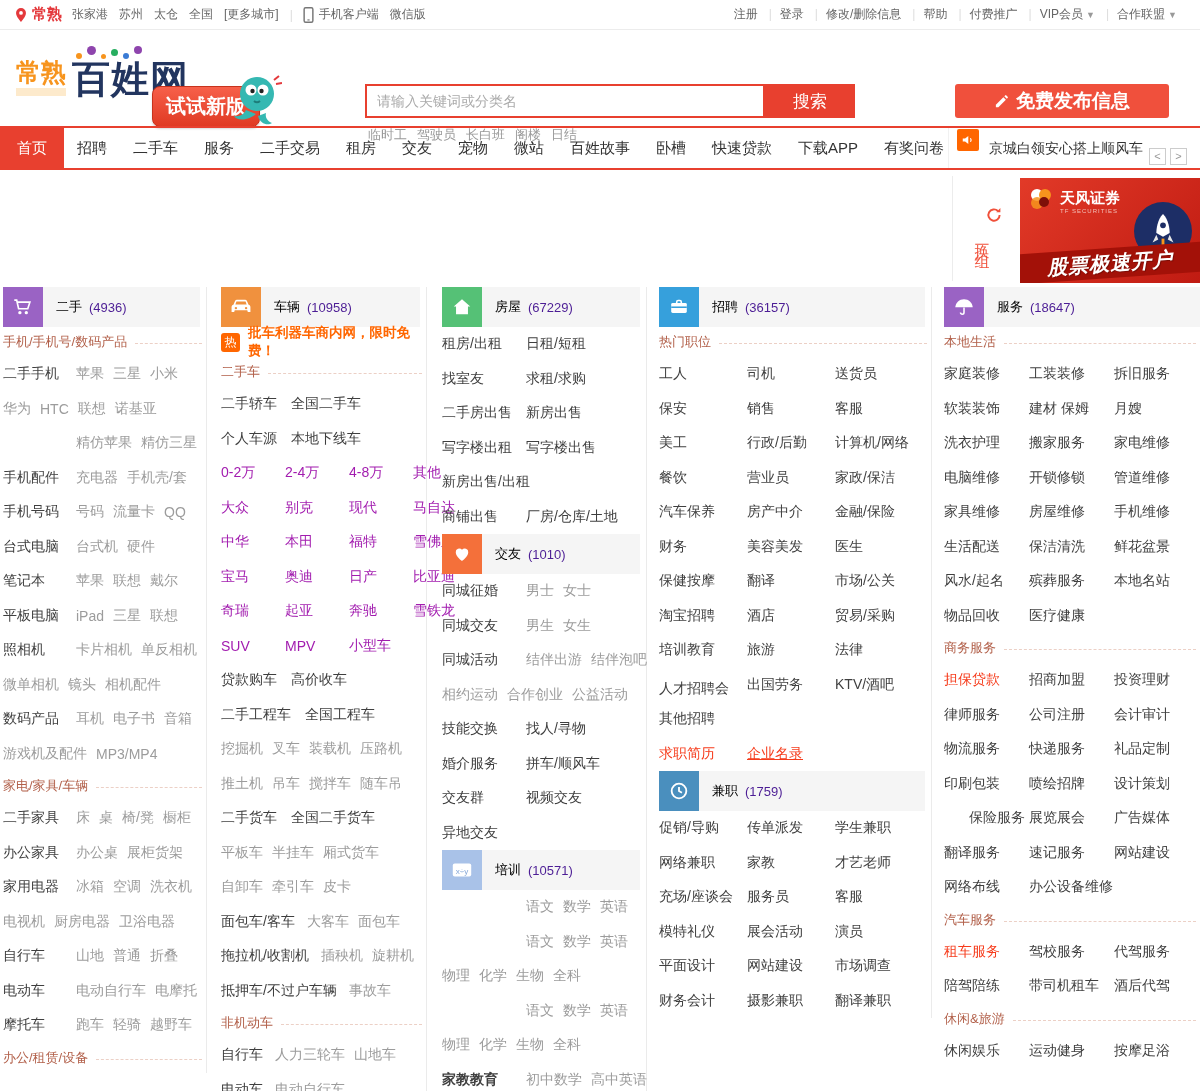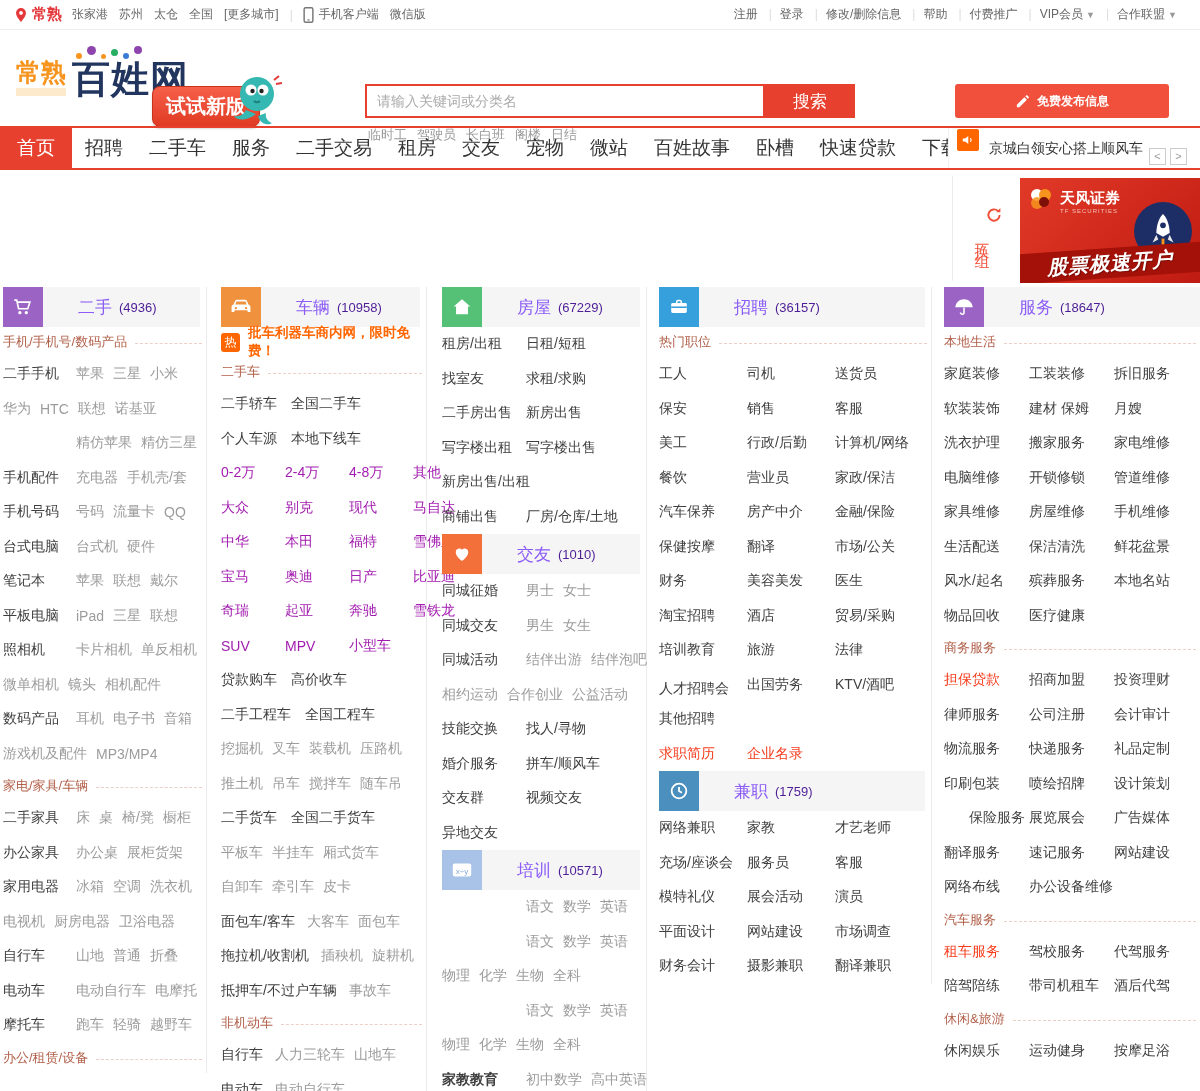--- a/index.html
+++ b/index.html
@@ -33,31 +33,31 @@
     padding:6px 13px; box-shadow:0 2px 2px rgba(0,0,0,.15); }
   .mascot { position:absolute; left:230px; top:40px; }
   .searchbox { position:absolute; left:365px; top:54px; width:400px; height:34px;
     border:2px solid #e8402f; background:#fff; font-size:14px; padding:0 10px; color:#333; outline:none; }
   .searchbox::placeholder { color:#aaa; }
   .search-btn { position:absolute; left:765px; top:54px; width:90px; height:34px;
     background:#e8402f; color:#fff; border:none; font-size:17px; }
   .hotwords { position:absolute; left:368px; top:96px; font-size:13px; color:#999; }
   .hotwords span { margin-right:10px; }
   .publish-btn { position:absolute; left:955px; top:54px; width:214px; height:34px;
-    background:#f0503c; border:none; border-radius:3px; color:#fff; font-size:12px;
+    background:#f0503c; border:none; border-radius:3px; color:#fff; font-size:19px;
     font-weight:bold; display:flex; align-items:center; justify-content:center; }
   .publish-btn svg { margin-right:7px; }
   .modify-link { position:absolute; left:955px; top:96px; width:214px; text-align:center;
     font-size:13px; color:#999; }
 
   
   .navwrap { position:relative; height:44px; border-top:2px solid #e8402f;
     border-bottom:2px solid #e8402f; }
   .navmenu { display:inline-block; white-space:nowrap; }
-  .nav-item { display:inline-block; line-height:40px; padding:0 13px; font-size:19px; color:#333; }
+  .nav-item { display:inline-block; line-height:40px; padding:0 13px; font-size:15px; color:#333; }
   .nav-item.active { background:#e8402f; color:#fff; padding:0 17px; }
   .announce { position:absolute; right:0; top:0; width:252px; height:40px; background:#fff;
     border-left:1px solid #f1f1f1; }
   .speaker { position:absolute; left:8px; top:1px; width:22px; height:22px; background:#f60;
     border-radius:2px; display:flex; align-items:center; justify-content:center; }
   .announce-text { margin-left:40px; line-height:40px; font-size:14px; color:#333;
     white-space:nowrap; overflow:hidden; }
   .arr { position:absolute; bottom:3px; width:17px; height:17px; border:1px solid #ccc;
     color:#999; font-size:11px; line-height:15px; text-align:center; background:#fff; }
   .arr.prev { right:34px; } .arr.next { right:13px; }
@@ -82,21 +82,21 @@
 
   
   .catalog { display:flex; align-items:flex-start; }
   .col { flex:none; }
   .col.sep { border-right:1px solid #ebebeb; }
   .col-head { height:40px; background:#f5f5f5; display:flex; align-items:center;
     margin:0 6px 0 0; }
   .col:last-child .col-head { margin-right:0; }
   .col-icon { width:40px; height:40px; flex:none; display:flex; align-items:center;
     justify-content:center; margin-right:13px; }
-  .col-title { font-size:17px; color:#8b5cf6;margin-left:22px; }
+  .col-title { font-size:13px; color:#000000; }
   .col-count { font-size:13px; color:#4c1d95; margin-left:7px; }
   .sub { display:flex; align-items:center; height:30px; font-size:13px; color:#b2604a;
     white-space:nowrap; }
   .sub .dash { flex:1; border-bottom:1px dashed #ecd0c6; margin:3px 4px 0 8px; height:1px; }
   .row { display:flex; align-items:center; height:34.5px; font-size:14px; white-space:nowrap; }
   .lbl { color:#3f3f3f; flex:none; }
   .lbl-a { color:#3f3f3f; margin-right:12px; }
   .lk { color:#9c9c9c; margin-right:9px; }
   .lk.dk { color:#3f3f3f; margin-right:14px; }
   .c4 { width:64px; color:#a21caf; flex:none; }
@@ -638,60 +638,65 @@
         <a class="gc" data-interactable="true" style="min-width: 88px;">餐饮</a>
         <a class="gc" data-interactable="true" style="min-width: 88px;">营业员</a>
         <a class="gc" data-interactable="true" style="min-width: 88px;">家政/保洁</a>
       </div>
       <div class="row" data-interactable="false">
         <a class="gc" data-interactable="true" style="min-width: 88px;">汽车保养</a>
         <a class="gc" data-interactable="true" style="min-width: 88px;">房产中介</a>
         <a class="gc" data-interactable="true" style="min-width: 88px;">金融/保险</a>
       </div>
       <div class="row" data-interactable="false">
+        <a class="gc" data-interactable="true" style="min-width: 88px;">财务</a>
+        <a class="gc" data-interactable="true" style="min-width: 88px;">美容美发</a>
+        <a class="gc" data-interactable="true" style="min-width: 88px;">医生</a>
+      </div>
+      <div class="row" data-interactable="false">
         <a class="gc" data-interactable="true" style="min-width: 88px;">保健按摩</a>
         <a class="gc" data-interactable="true" style="min-width: 88px;">翻译</a>
         <a class="gc" data-interactable="true" style="min-width: 88px;">市场/公关</a>
       </div>
       <div class="row" data-interactable="false">
-        <a class="gc" data-interactable="true" style="min-width: 88px;">财务</a>
-        <a class="gc" data-interactable="true" style="min-width: 88px;">美容美发</a>
-        <a class="gc" data-interactable="true" style="min-width: 88px;">医生</a>
-      </div>
-      <div class="row" data-interactable="false">
         <a class="gc" data-interactable="true" style="min-width: 88px;">淘宝招聘</a>
         <a class="gc" data-interactable="true" style="min-width: 88px;">酒店</a>
         <a class="gc" data-interactable="true" style="min-width: 88px;">贸易/采购</a>
       </div>
       <div class="row" data-interactable="false">
         <a class="gc" data-interactable="true" style="min-width: 88px;">培训教育</a>
         <a class="gc" data-interactable="true" style="min-width: 88px;">旅游</a>
         <a class="gc" data-interactable="true" style="min-width: 88px;">法律</a>
       </div>
       <div class="row" data-interactable="false">
         <a class="gc" data-interactable="true" style="min-width: 88px; margin-top: 8px;">人才招聘会</a>
         <a class="gc" data-interactable="true" style="min-width: 88px;">出国劳务</a>
         <a class="gc" data-interactable="true" style="min-width: 88px;">KTV/酒吧</a>
       </div>
       <div class="row" data-interactable="false">
         <a class="gc" data-interactable="true" style="min-width: 88px;">其他招聘</a>
       </div>
       <div class="row" data-interactable="false">
         <a class="gc red" data-interactable="true" style="min-width: 88px;">求职简历</a>
-        <a class="gc red" data-interactable="true" style="min-width: 88px;">企业名录</a>
+        <a class="gc red" data-interactable="true" style="min-width: 88px; text-decoration: underline;">企业名录</a>
       </div>
       <div class="col-head" data-interactable="false">
         <div class="col-icon" data-interactable="false" style="background: rgb(74, 143, 190);">
           <svg width="22" height="22" viewBox="0 0 24 24">
             <circle cx="12" cy="12" r="8" fill="none" stroke="#fff" stroke-width="2"></circle>
             <path d="M12 7.5V12l3.2 1.9" stroke="#fff" stroke-width="2" fill="none"></path>
           </svg>
         </div>
         <span class="col-title" data-interactable="true">兼职</span>
         <span class="col-count" data-interactable="false">(1759)</span>
+      </div>
+      <div class="row" data-interactable="false">
+        <a class="gc" data-interactable="true" style="min-width: 88px;">促销/导购</a>
+        <a class="gc" data-interactable="true" style="min-width: 88px;">传单派发</a>
+        <a class="gc" data-interactable="true" style="min-width: 88px;">学生兼职</a>
       </div>
       <div class="row" data-interactable="false">
         <a class="gc" data-interactable="true" style="min-width: 88px;">网络兼职</a>
         <a class="gc" data-interactable="true" style="min-width: 88px;">家教</a>
         <a class="gc" data-interactable="true" style="min-width: 88px;">才艺老师</a>
       </div>
       <div class="row" data-interactable="false">
         <a class="gc" data-interactable="true" style="min-width: 88px;">充场/座谈会</a>
         <a class="gc" data-interactable="true" style="min-width: 88px;">服务员</a>
         <a class="gc" data-interactable="true" style="min-width: 88px;">客服</a>

